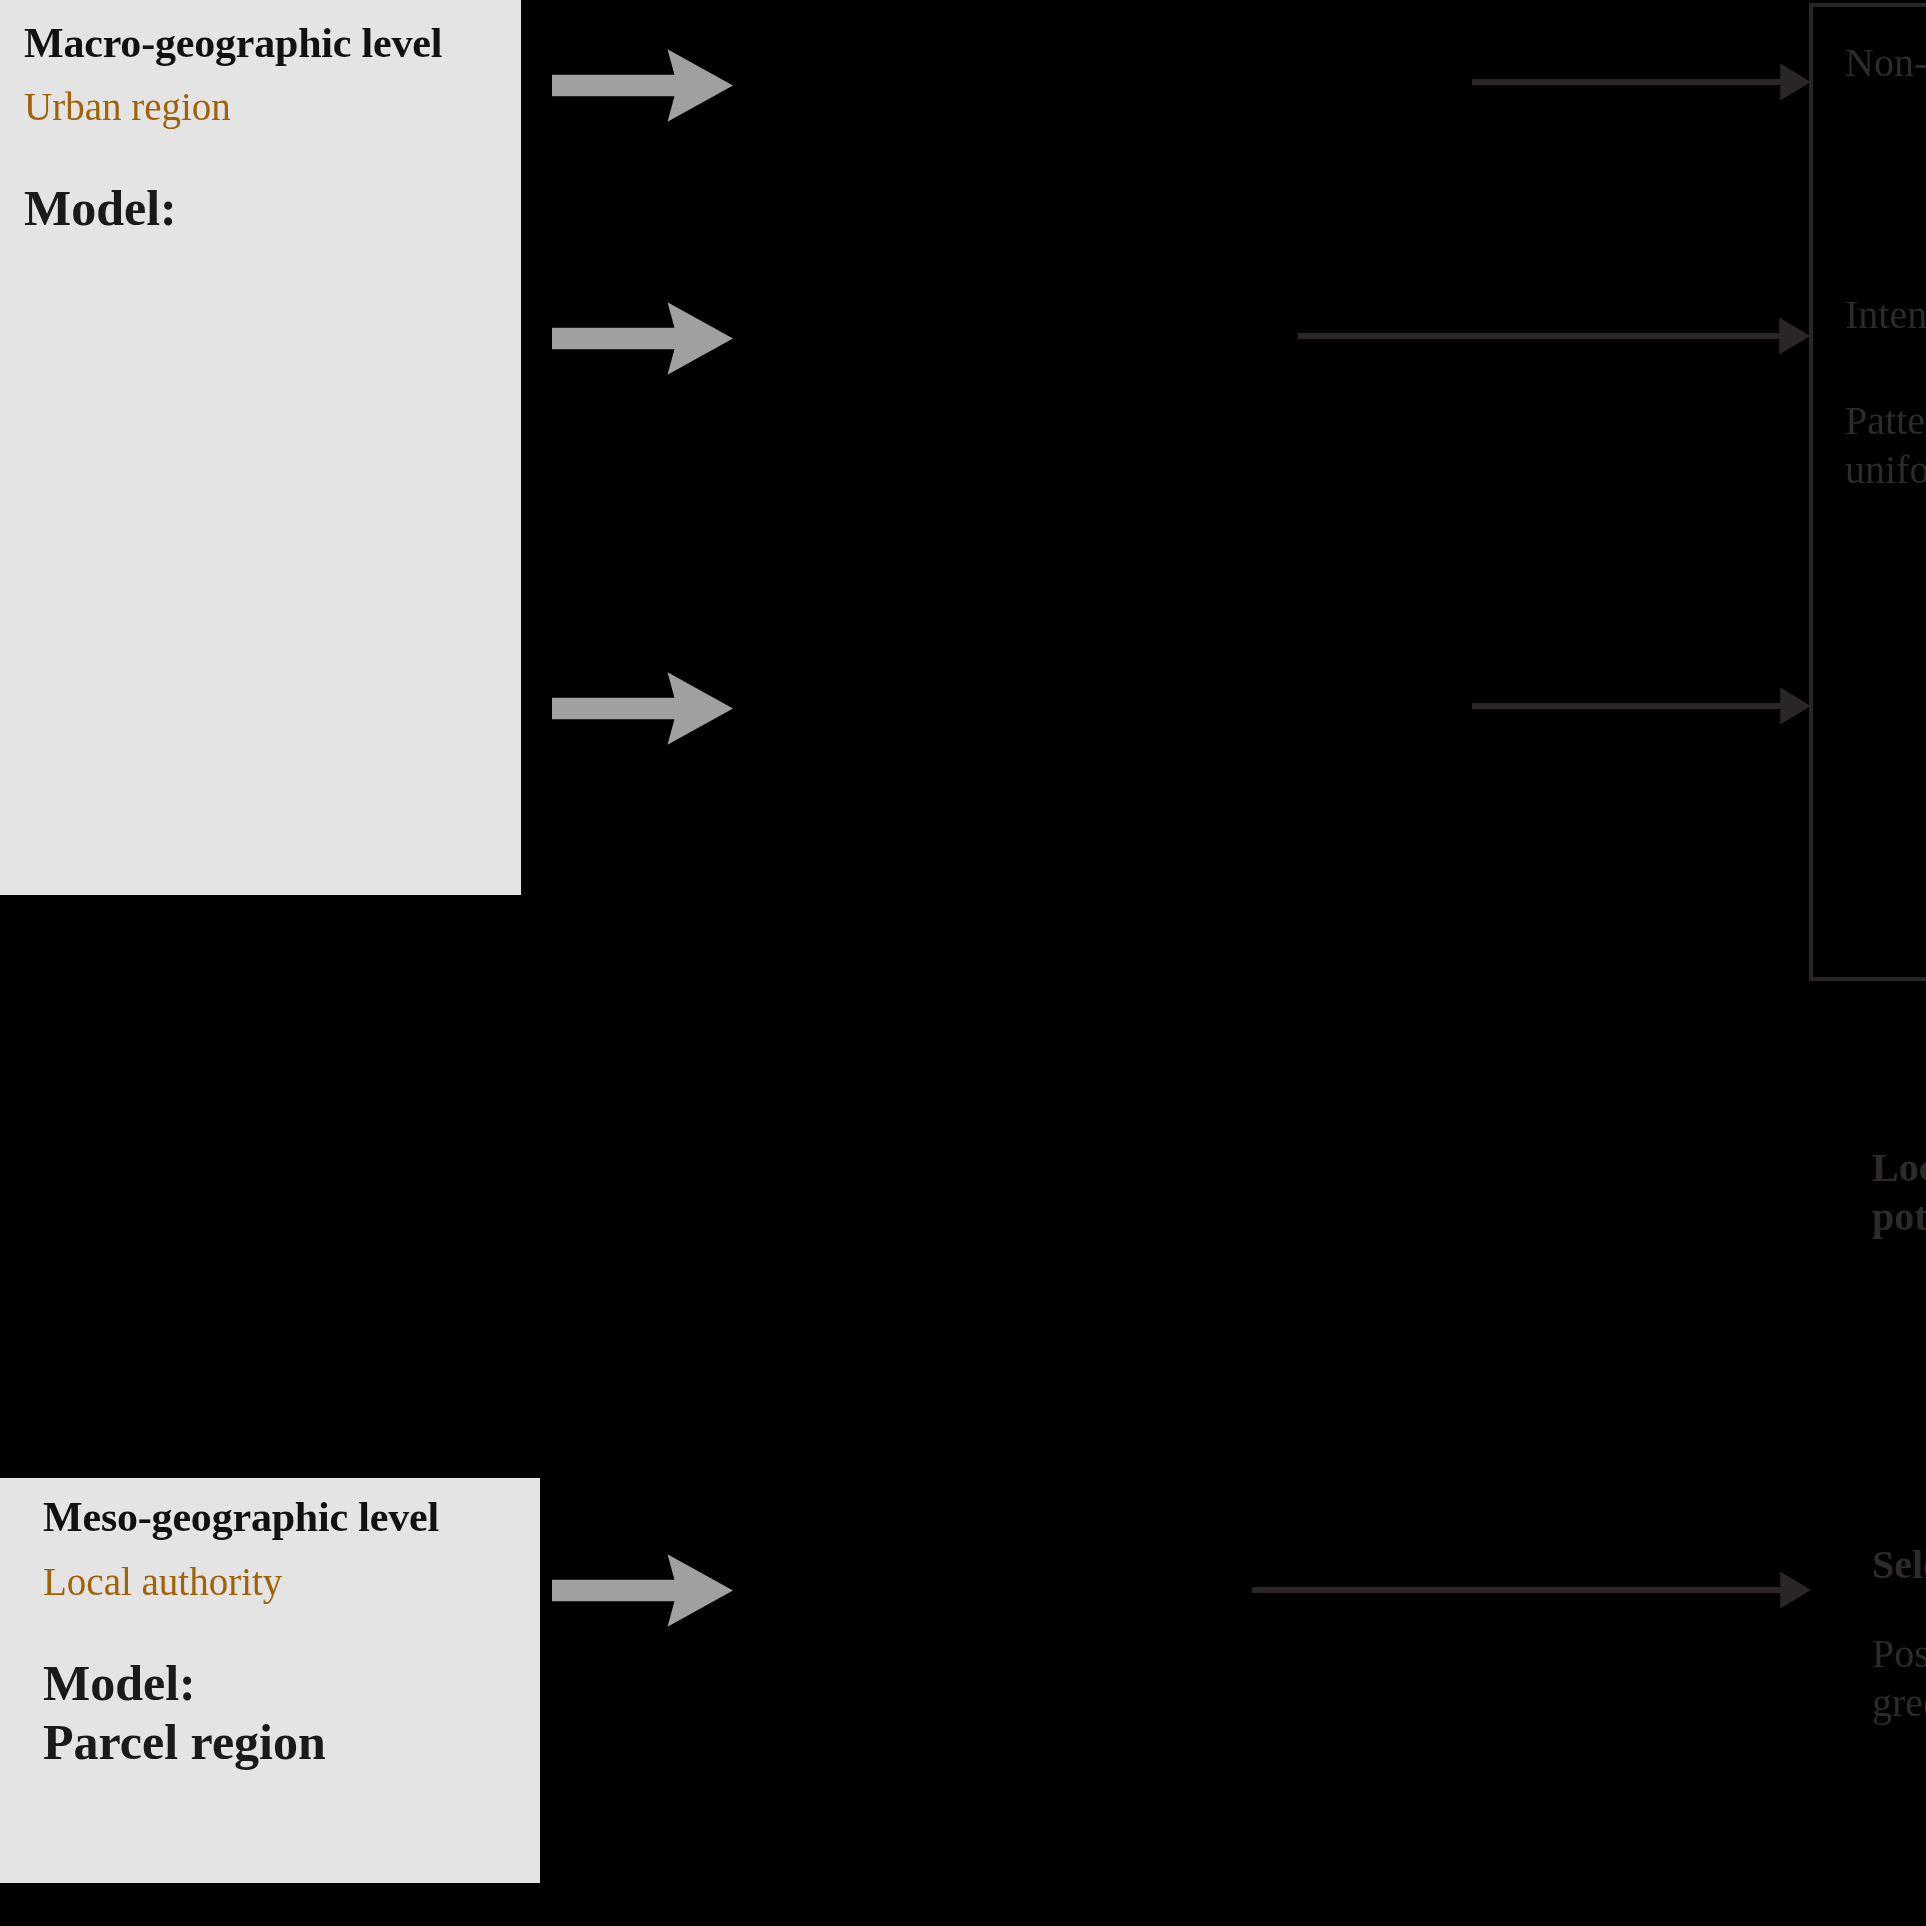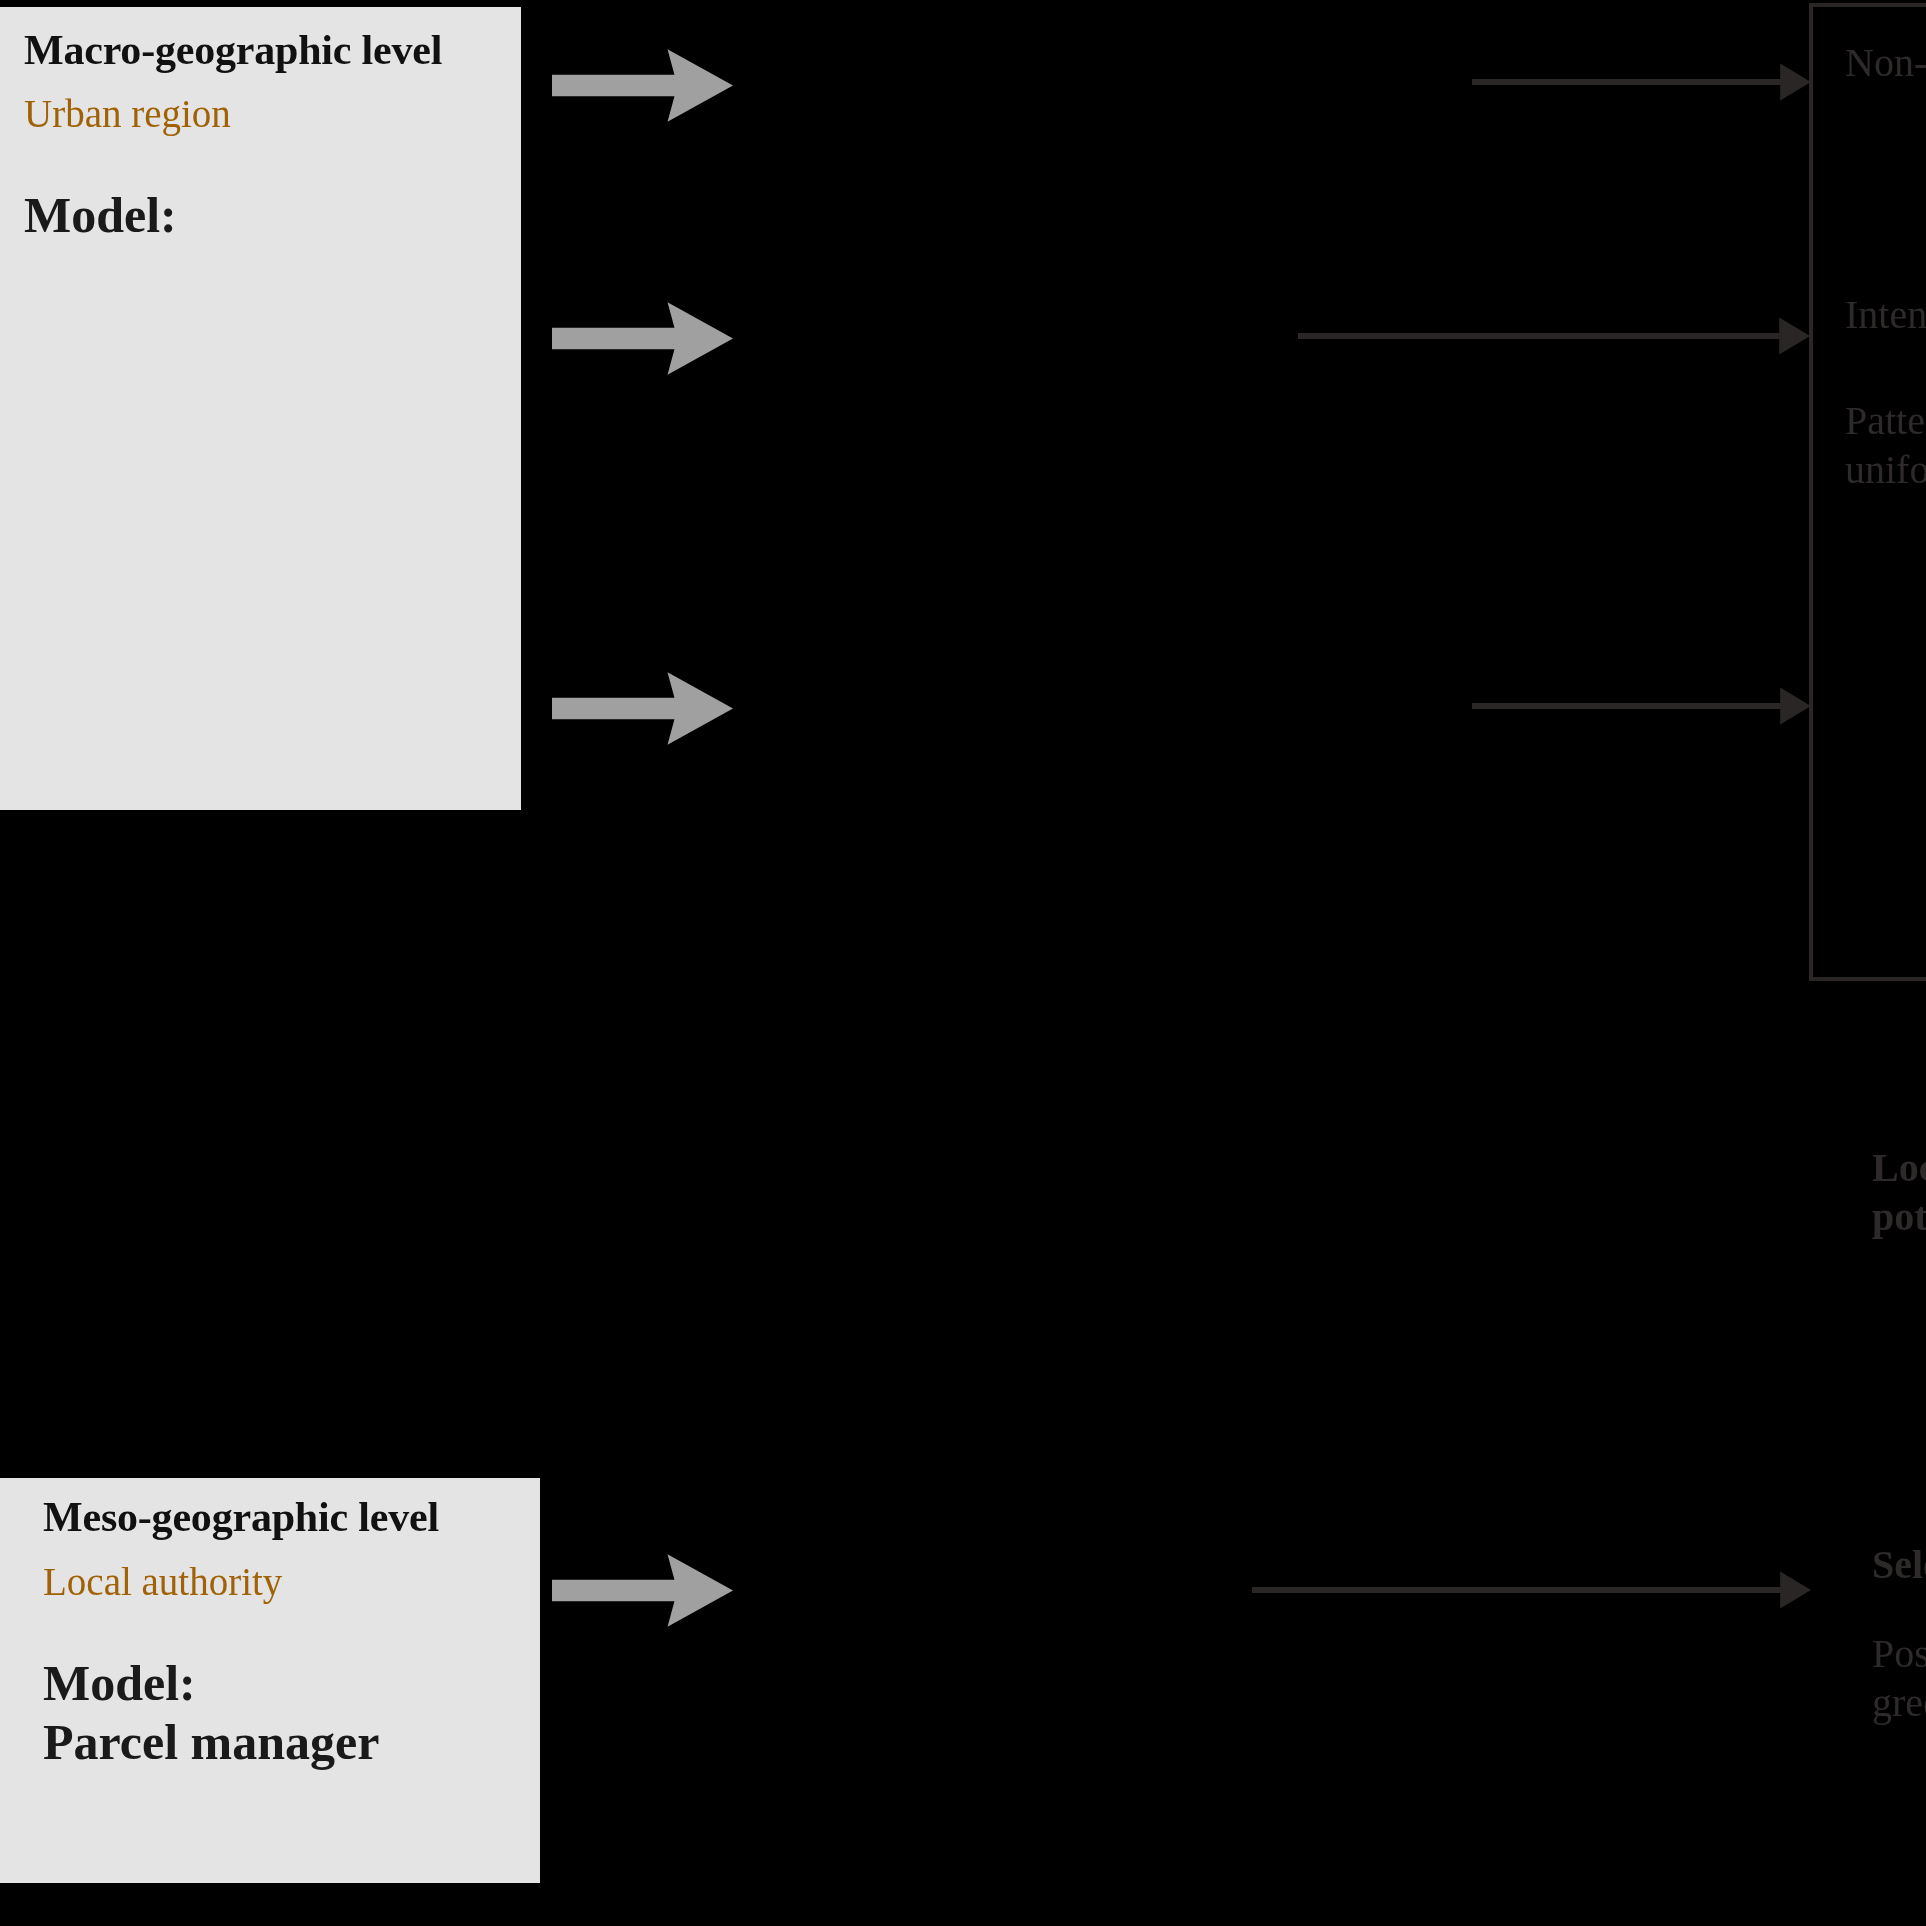--- a/index.html
+++ b/index.html
@@ -3,21 +3,21 @@
 <meta charset="utf-8">
 <style>
   html,body{margin:0;padding:0;background:#000;}
   body{width:2688px;height:2975px;position:relative;overflow:hidden;
        font-family:"Liberation Serif",serif;}
 
   .stage{position:absolute;inset:0;width:2688px;height:2975px;background:#000;}
 
   
   .panel{position:absolute;left:0;width:521px;background:#e4e4e4;}
-  #panel-macro{top:7px;height:803px;}
+  #panel-macro{top:0;height:895px;}
   #panel-meso{top:1478px;height:405px;padding-left:19px;}
 
   .panel-inner{padding:18.5px 23px 0 24px;}
   .panel-title{font-weight:bold;font-size:42px;line-height:1.18;color:#111;
                margin:0 0 17px 0;letter-spacing:-0.2px;}
   .panel-sub{font-size:39px;line-height:1.15;color:#a16207;margin:0;}
   .panel-model{font-weight:bold;font-size:50px;line-height:1.18;color:#1a1a1a;
                margin:49px 0 0 0;}
   #panel-meso .panel-inner{padding-top:15.4px;}
 
@@ -51,21 +51,21 @@
       </div>
     </div>
   </div>
 
   <div class="panel" id="panel-meso">
     <div class="panel-inner">
       <div class="panel-title">Meso-geographic level</div>
       <div class="panel-sub">Local authority</div>
       <div class="panel-model">
         <div>Model:</div>
-        <div>Parcel manager</div>
+        <div>Parcel region</div>
       </div>
     </div>
   </div>
 
   <div class="fat-arrow" style="left:552px;top:47px;">
     <svg viewBox="0 0 470 200" preserveAspectRatio="none">
       <path d="M0,72 L318,72 L300,6 L470,100 L300,194 L318,128 L0,128 Z" fill="#a0a0a0"></path>
     </svg>
   </div>
   <div class="fat-arrow" style="left:552px;top:300px;">

